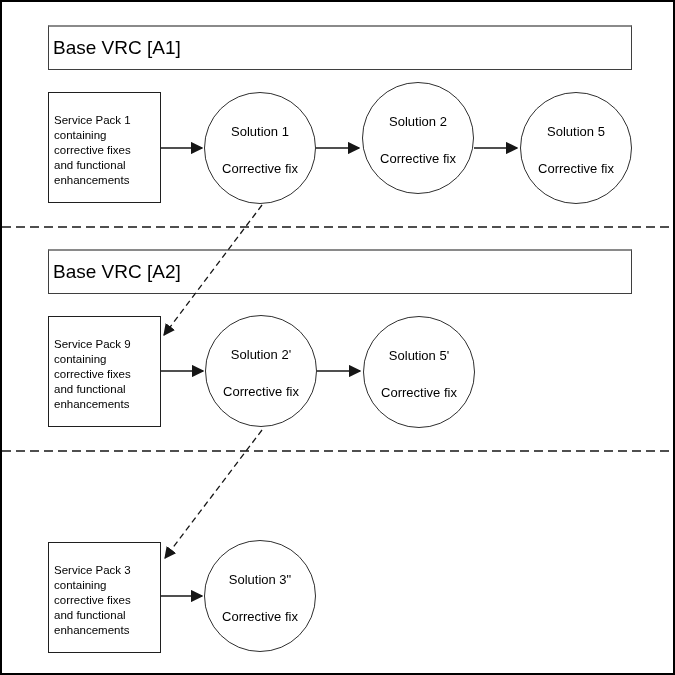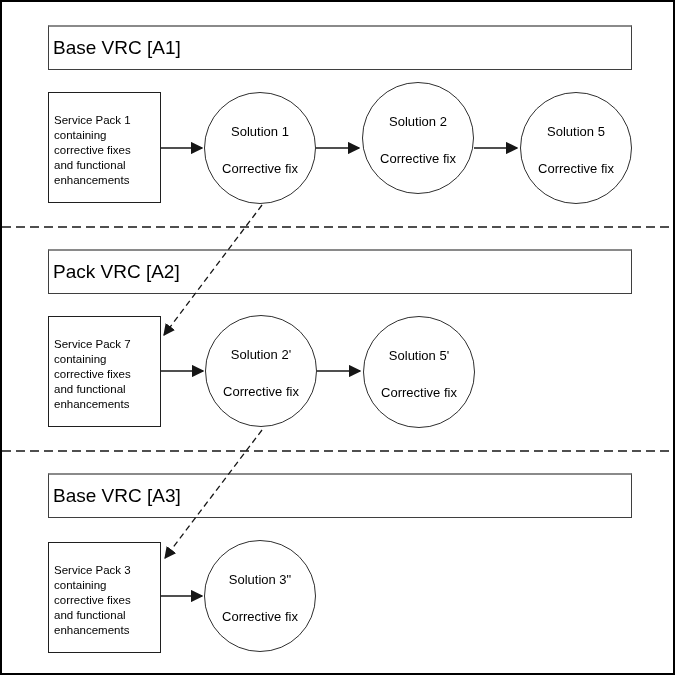--- a/index.html
+++ b/index.html
@@ -48,40 +48,37 @@
   <div class="circle" style="left:360px;top:80px">
     <div>Solution 2</div>
     <div>Corrective fix</div>
   </div>
   <div class="circle" style="left:518px;top:90px">
     <div>Solution 5</div>
     <div>Corrective fix</div>
   </div>
 
   <div class="hdr" style="top:247px">
-    <span>Pack VRC [A2]</span>
+    <span>Base VRC [A2]</span>
   </div>
-  <div class="sp" style="top:314px">Service Pack 7
+  <div class="sp" style="top:314px">Service Pack 9
 containing
 corrective fixes
 and functional
 enhancements</div>
 
   <div class="circle" style="left:203px;top:313px">
     <div>Solution 2'</div>
     <div>Corrective fix</div>
   </div>
   <div class="circle" style="left:361px;top:314px">
     <div>Solution 5'</div>
     <div>Corrective fix</div>
   </div>
 
-  <div class="hdr" style="top:471px">
-    <span>Base VRC [A3]</span>
-  </div>
   <div class="sp" style="top:540px">Service Pack 3
 containing
 corrective fixes
 and functional
 enhancements</div>
 
   <div class="circle" style="left:202px;top:538px">
     <div>Solution 3"</div>
     <div>Corrective fix</div>
   </div>

